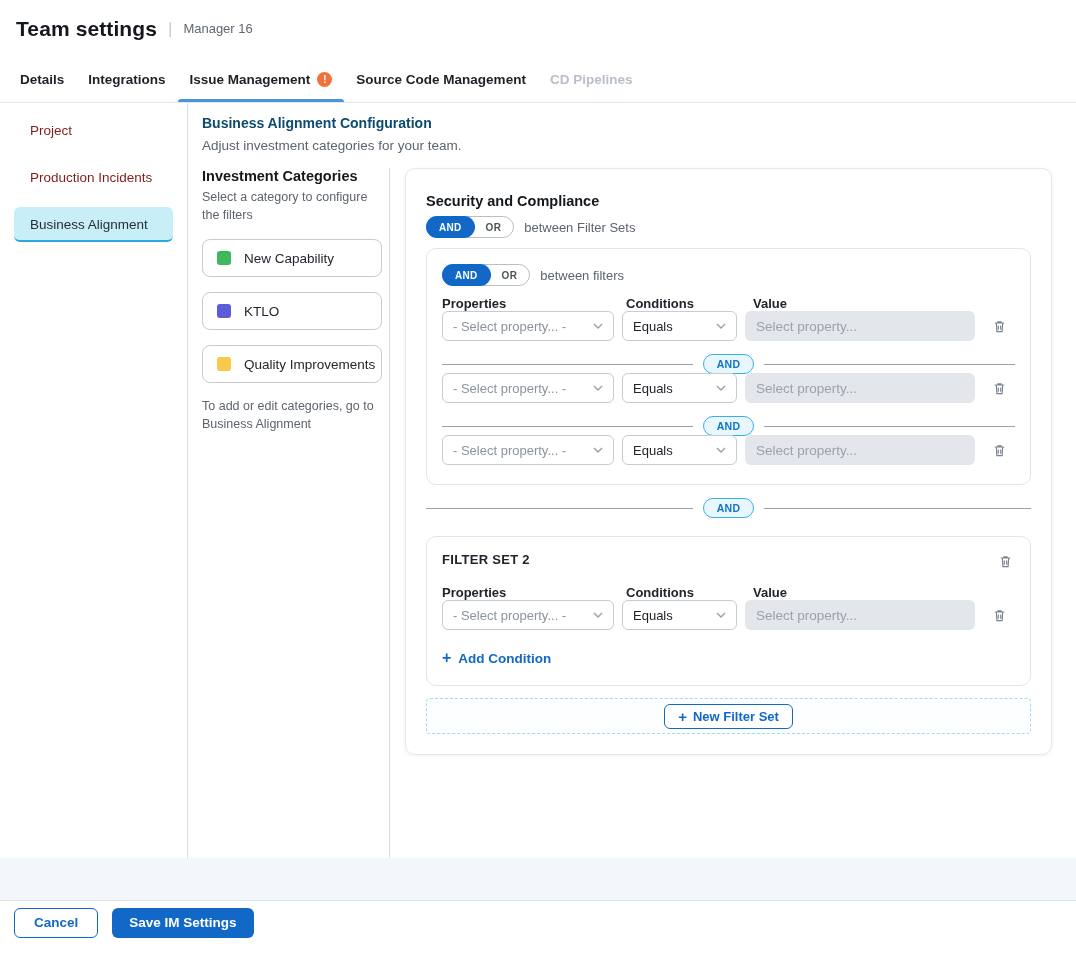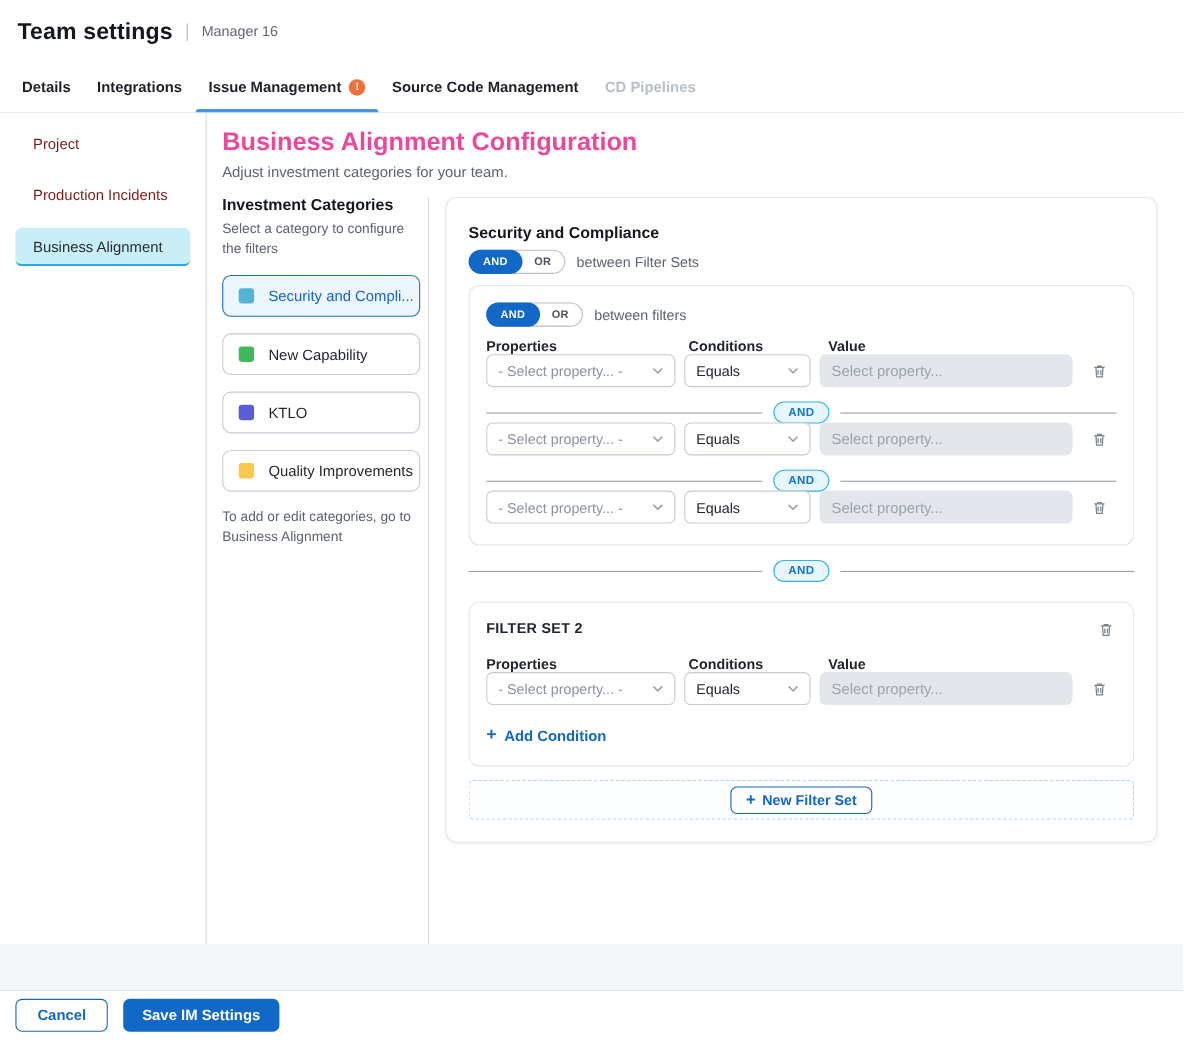--- a/index.html
+++ b/index.html
@@ -22,21 +22,21 @@
   .warn-badge { width:15px; height:15px; border-radius:50%; background:#f0713c; color:#fff; font-size:10px; font-weight:bold; display:flex; align-items:center; justify-content:center; line-height:1; }
 
   
   .content { flex:none; height:755px; display:flex; background:#fff; }
 
   .sidebar { width:188px; flex:none; border-right:1px solid #d9dde2; padding-top:10px; }
   .side-item { margin:0 14px 12px 14px; padding:10px 16px; font-size:13.5px; color:#7f1d1d; border-radius:6px; cursor:pointer; }
   .side-item.active { background:#c8eef7; color:#272d35; border-bottom:2px solid #2aa7dc; padding-bottom:8px; }
 
   .main { flex:1; display:flex; flex-direction:column; padding:12px 24px 0 14px; min-width:0; }
-  .main-title { font-size:23px; font-weight:bold; color:#ec4899; }
+  .main-title { font-size:14px; font-weight:bold; color:#0c4a6e; }
   .main-sub { font-size:13.5px; color:#5d646e; margin-top:7px; }
   .cols { display:flex; margin-top:15px; flex:1; min-height:0; }
 
   
   .cat-col { width:188px; flex:none; border-right:1px solid #d9dde2; padding-right:7px; }
   .cat-title { font-size:14.5px; font-weight:bold; color:#14181c; }
   .cat-hint { font-size:12.5px; color:#5d646e; margin-top:5px; line-height:1.4; }
   .cat-btn { width:100%; margin-top:15px; height:38px; border:1px solid #c6ccd3; border-radius:8px; background:#fff;
     display:flex; align-items:center; gap:13px; padding:0 14px; font-size:13.5px; color:#23272d; cursor:pointer;
     font-family:inherit; white-space:nowrap; }
@@ -135,24 +135,20 @@
     <div class="main">
       <div class="main-title">Business Alignment Configuration</div>
       <div class="main-sub">Adjust investment categories for your team.</div>
 
       <div class="cols">
 
         <div class="cat-col">
           <div class="cat-title">Investment Categories</div>
           <div class="cat-hint">Select a category to configure the filters</div>
 
-          <button class="cat-btn selected">
-            <span class="swatch" style="background-color: rgb(84, 180, 212);"></span>
-            <span>Security and Compli...</span>
-          </button>
           <button class="cat-btn">
             <span class="swatch" style="background-color: rgb(63, 184, 90);"></span>
             <span>New Capability</span>
           </button>
           <button class="cat-btn">
             <span class="swatch" style="background-color: rgb(90, 92, 216);"></span>
             <span>KTLO</span>
           </button>
           <button class="cat-btn">
             <span class="swatch" style="background-color: rgb(250, 200, 75);"></span>

